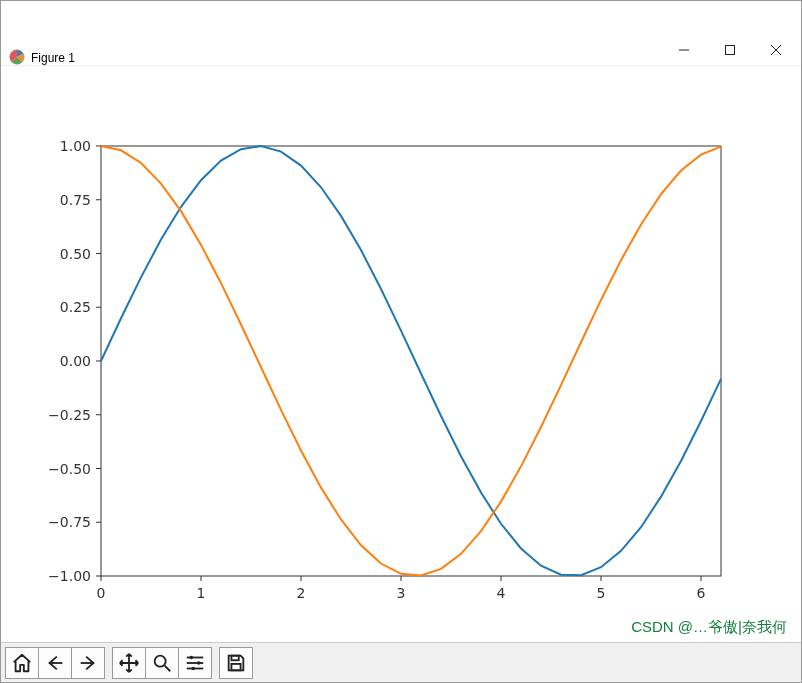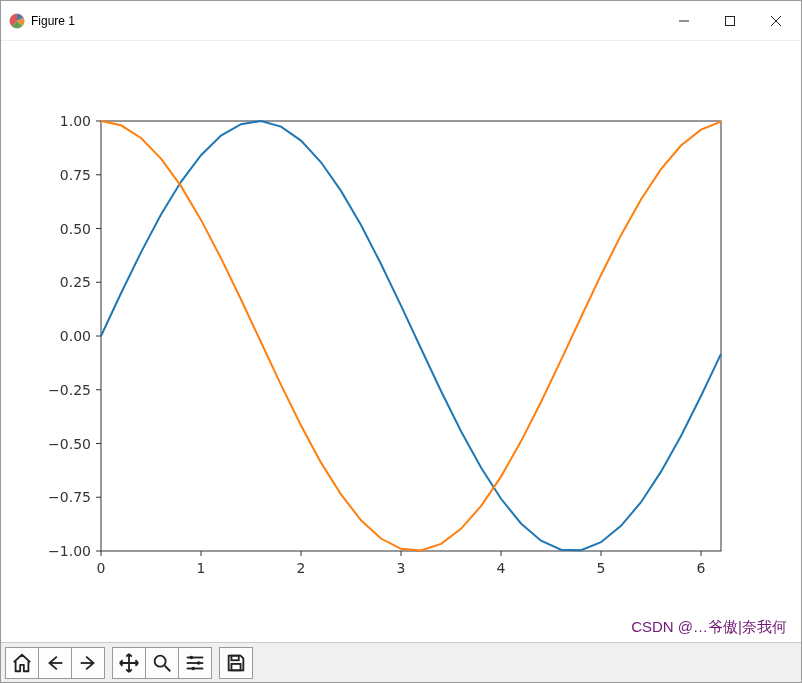--- a/index.html
+++ b/index.html
@@ -12,24 +12,25 @@
     height: 683px;
     border: 1px solid #999;
     display: flex;
     flex-direction: column;
     position: relative;
   }
   
   .titlebar {
     height: 40px;
     display: flex;
-    align-items: center;
+    align-items: flex-end;
     padding: 0 2px 0 8px;
     background: #fff;
     border-bottom: 1px solid #eee;
+    margin-top: 25px;
   }
   .titlebar .app-icon {
     width: 16px; height: 16px;
     margin-right: 6px;
     display: flex; align-items: center; justify-content: center;
   }
   .titlebar .title { flex: 0 0 auto; font-size: 12px; }
   .titlebar .spacer { flex: 1 1 auto; }
   .winbtn {
     width: 46px; height: 30px;
@@ -66,21 +67,21 @@
     margin-right: -1px;
     display: flex; align-items: center; justify-content: center;
   }
   .tb-sep { width: 8px; }
   .tb-btn svg { width: 22px; height: 22px; }
   
   .watermark {
     position: absolute;
     right: 14px;
     bottom: 45px;
-    color: #701a75;
+    color: #15803d;
     font-size: 15px;
     pointer-events: none;
     font-family: "Microsoft YaHei", sans-serif;
   }
 </style>
 </head>
 <body>
 
 <div class="titlebar">
   <span class="app-icon">

